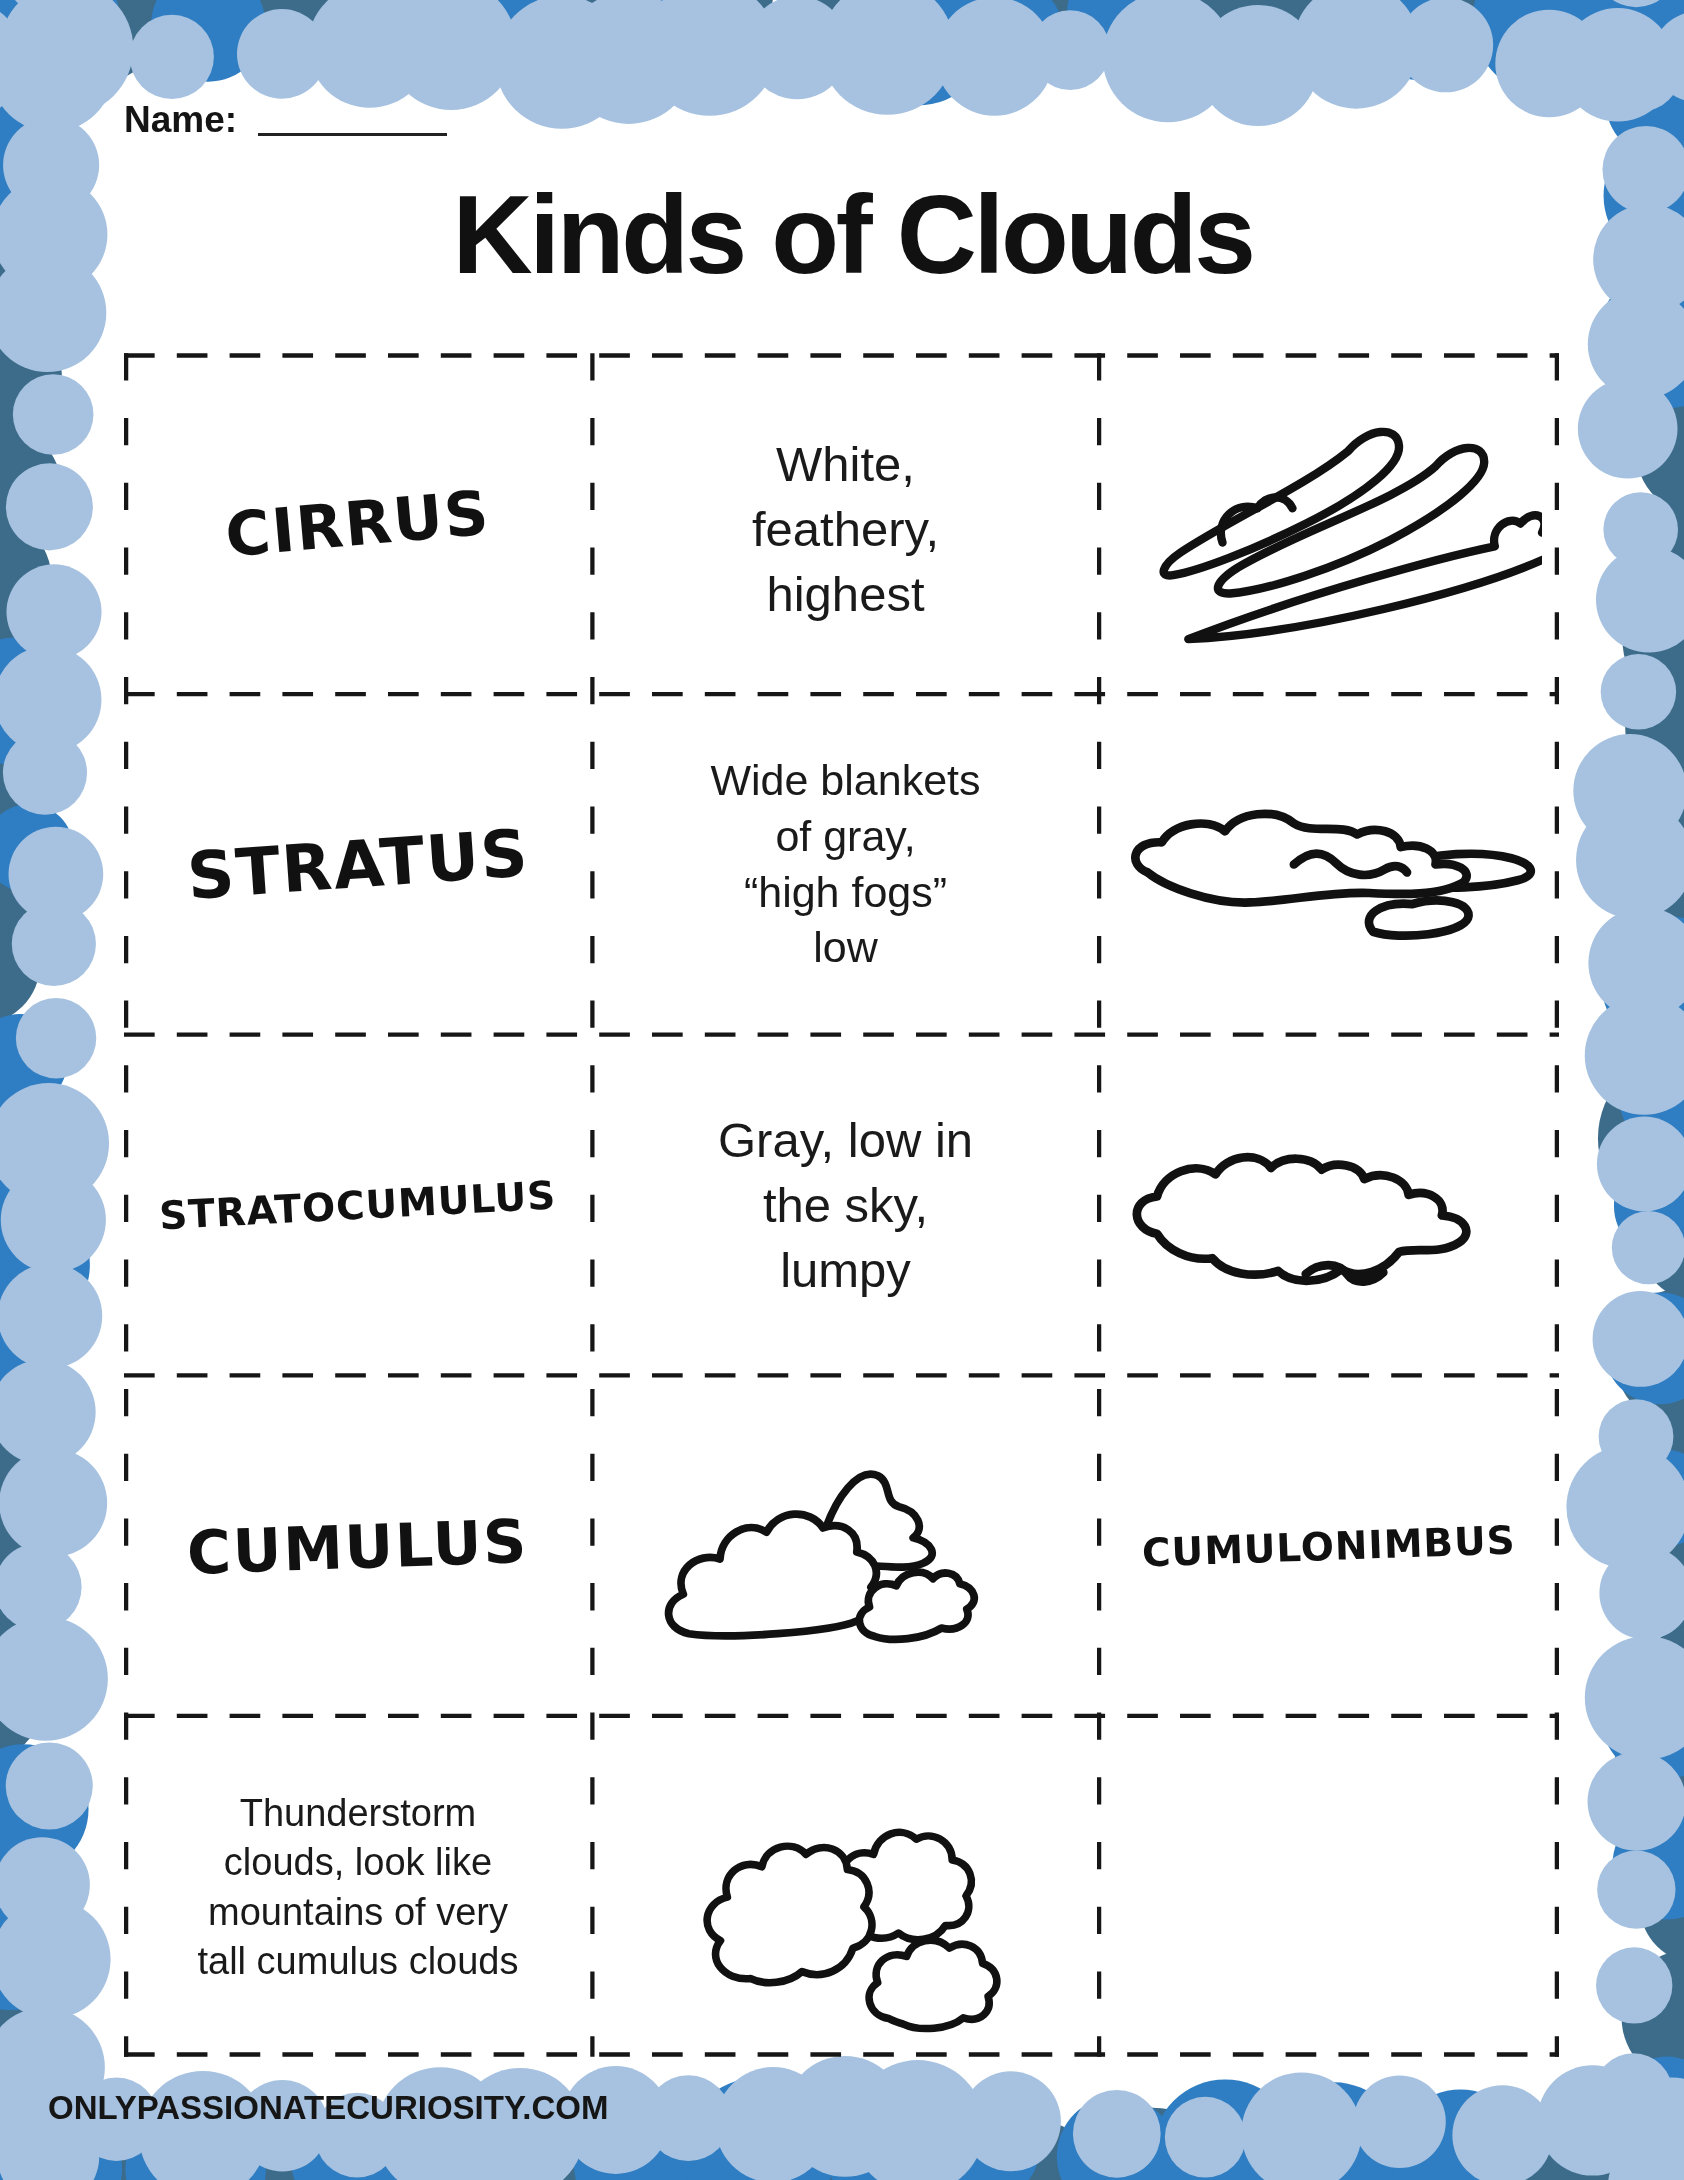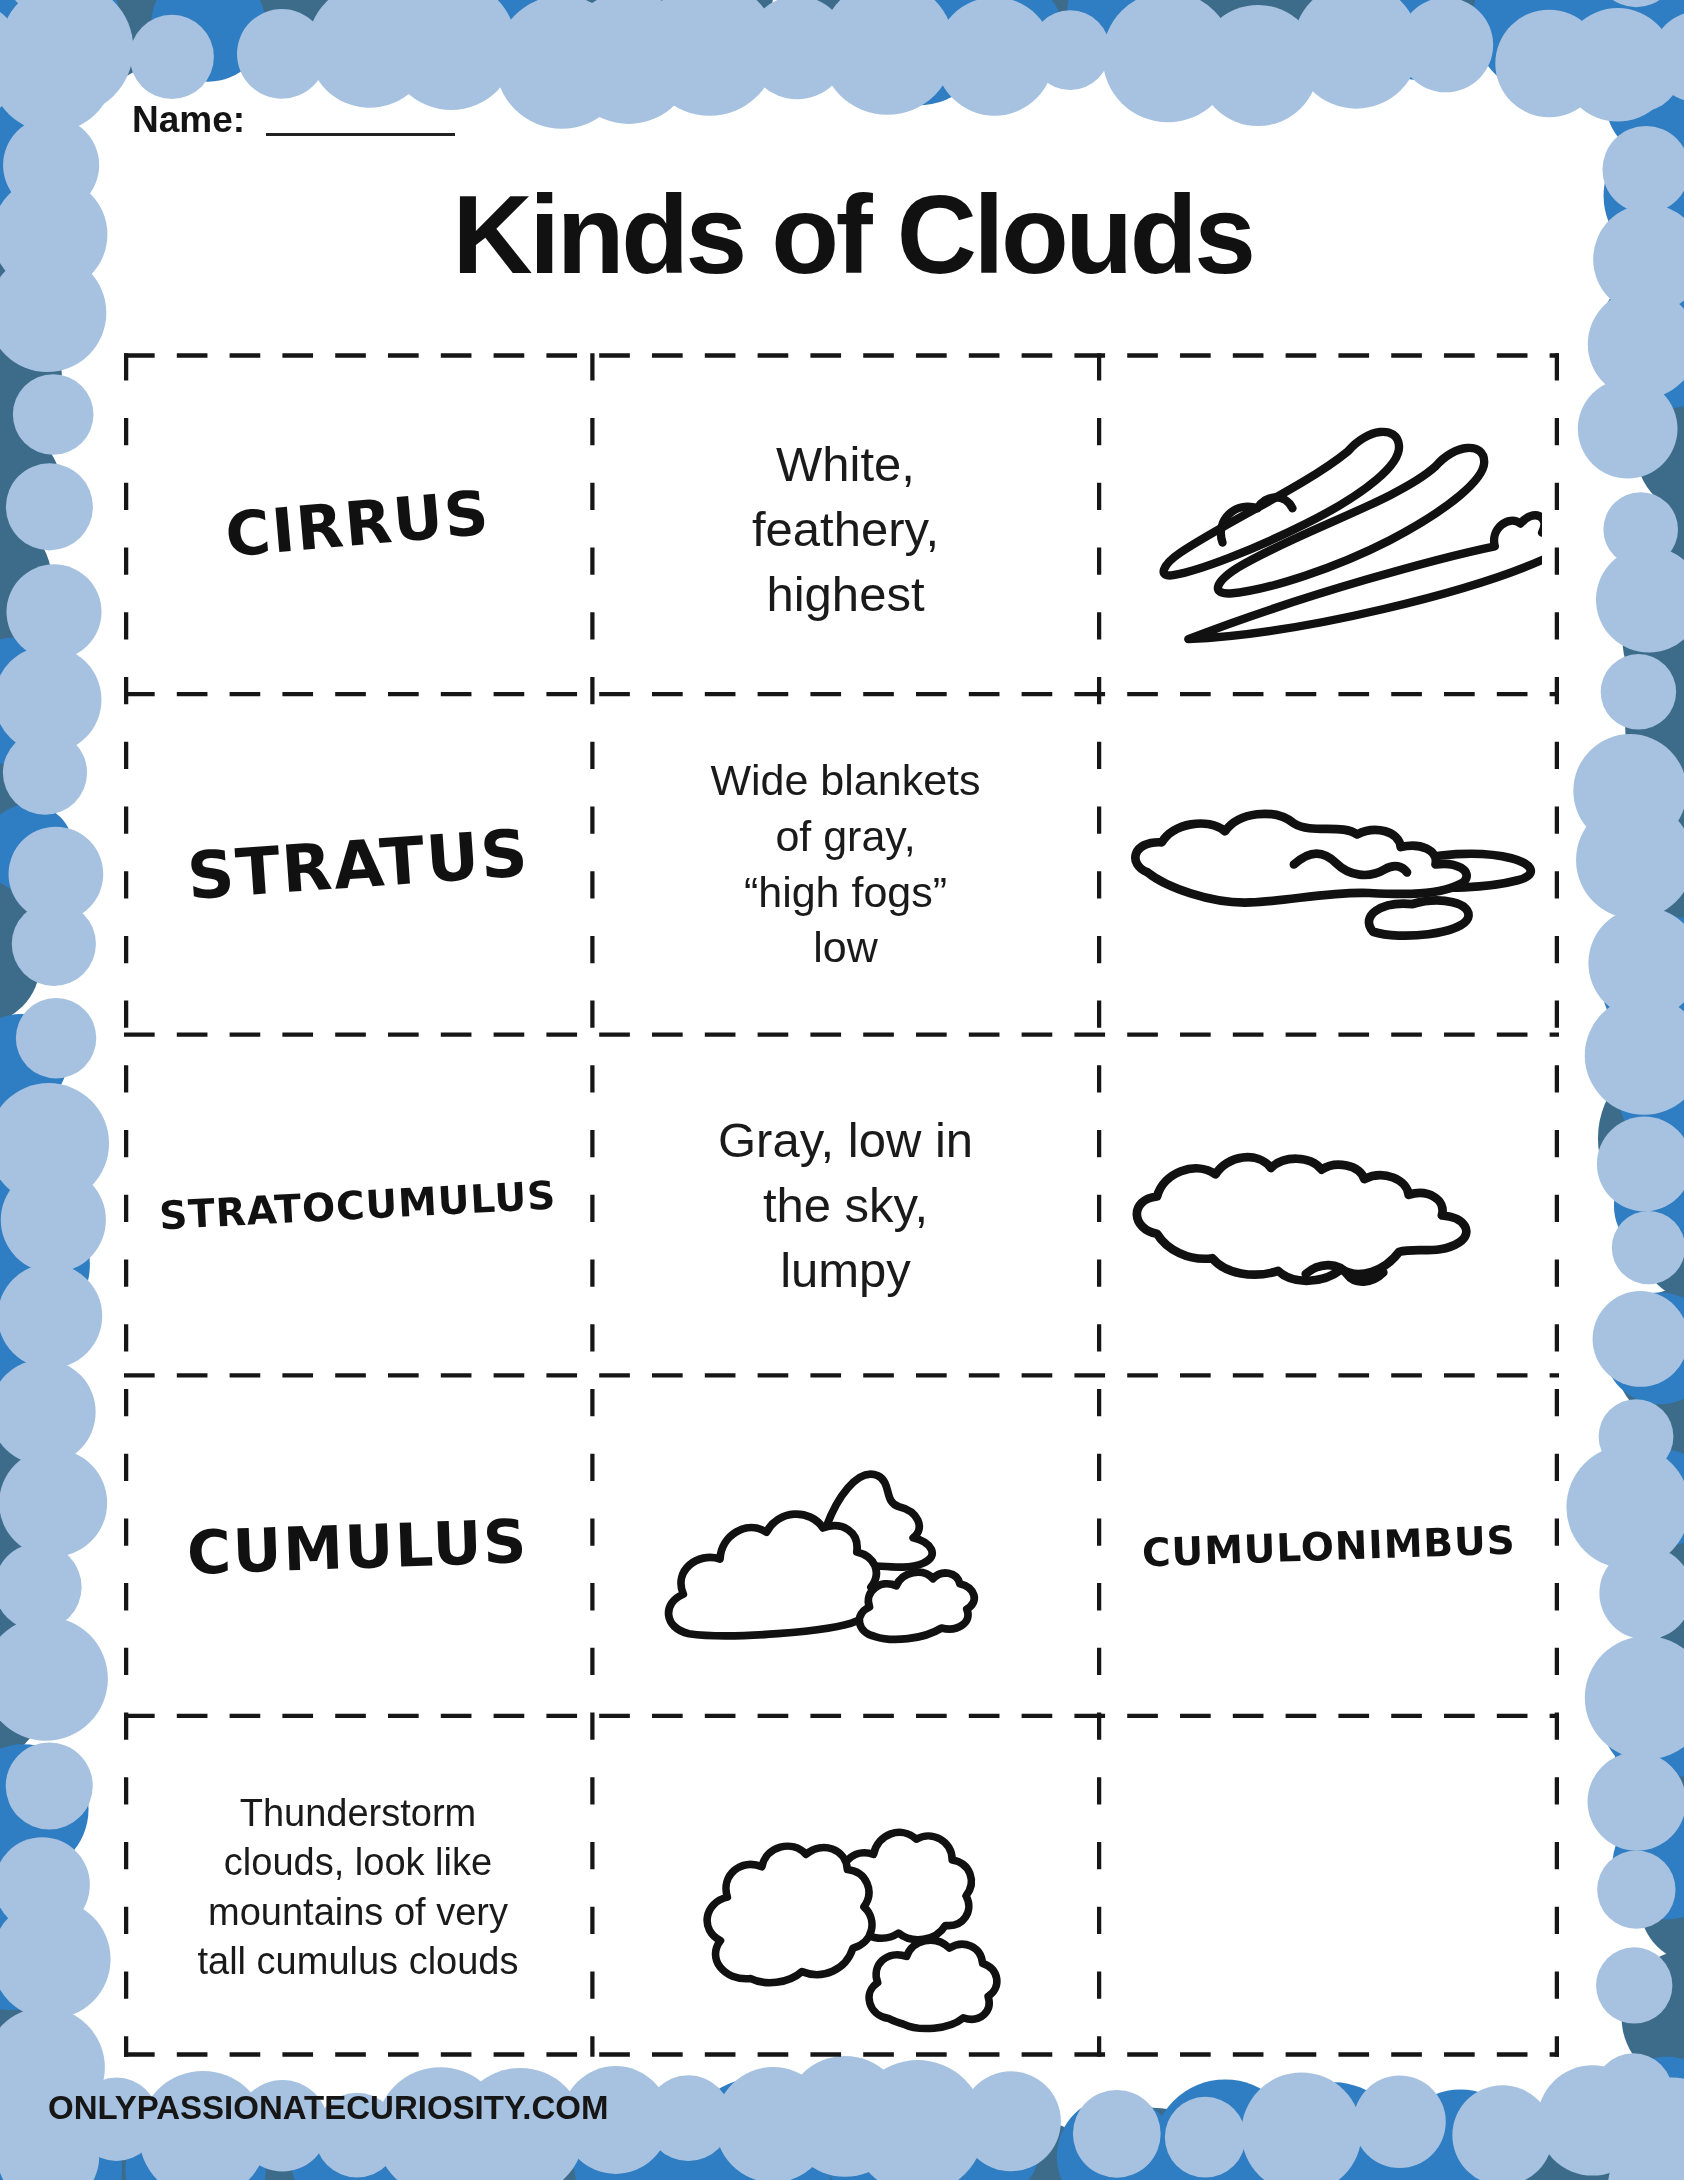--- a/index.html
+++ b/index.html
@@ -3,21 +3,21 @@
 <meta charset="utf-8">
 <style>
   html,body{margin:0;padding:0;background:#e8eef4;}
   .page{
     position:relative;width:1685px;height:2181px;background:#ffffff;overflow:hidden;
     font-family:"Liberation Sans",sans-serif;color:#141414;
   }
   #cloud-border{position:absolute;inset:0;width:100%;height:100%;pointer-events:none;}
 
   .name-row{position:absolute;left:124px;top:101px;display:flex;align-items:flex-end;}
-  .name-label{font-weight:bold;font-size:37px;line-height:1;color:#141414;margin-left:8px;}
+  .name-label{font-weight:bold;font-size:37px;line-height:1;color:#141414;}
   .name-line{display:inline-block;width:189px;height:0;border-bottom:3.4px solid #222;margin-left:20.4px;margin-bottom:1.7px;}
 
   .title{
     position:absolute;left:0;top:170px;width:100%;margin:10px;text-align:center;
     font-size:111px;font-weight:bold;letter-spacing:-3.4px;line-height:1;color:#111;
   }
 
   .table{position:absolute;left:124px;top:353px;width:1435px;height:1704px;}
   .grid-lines{position:absolute;left:0;top:0;width:1435px;height:1704px;}
   .cells{

